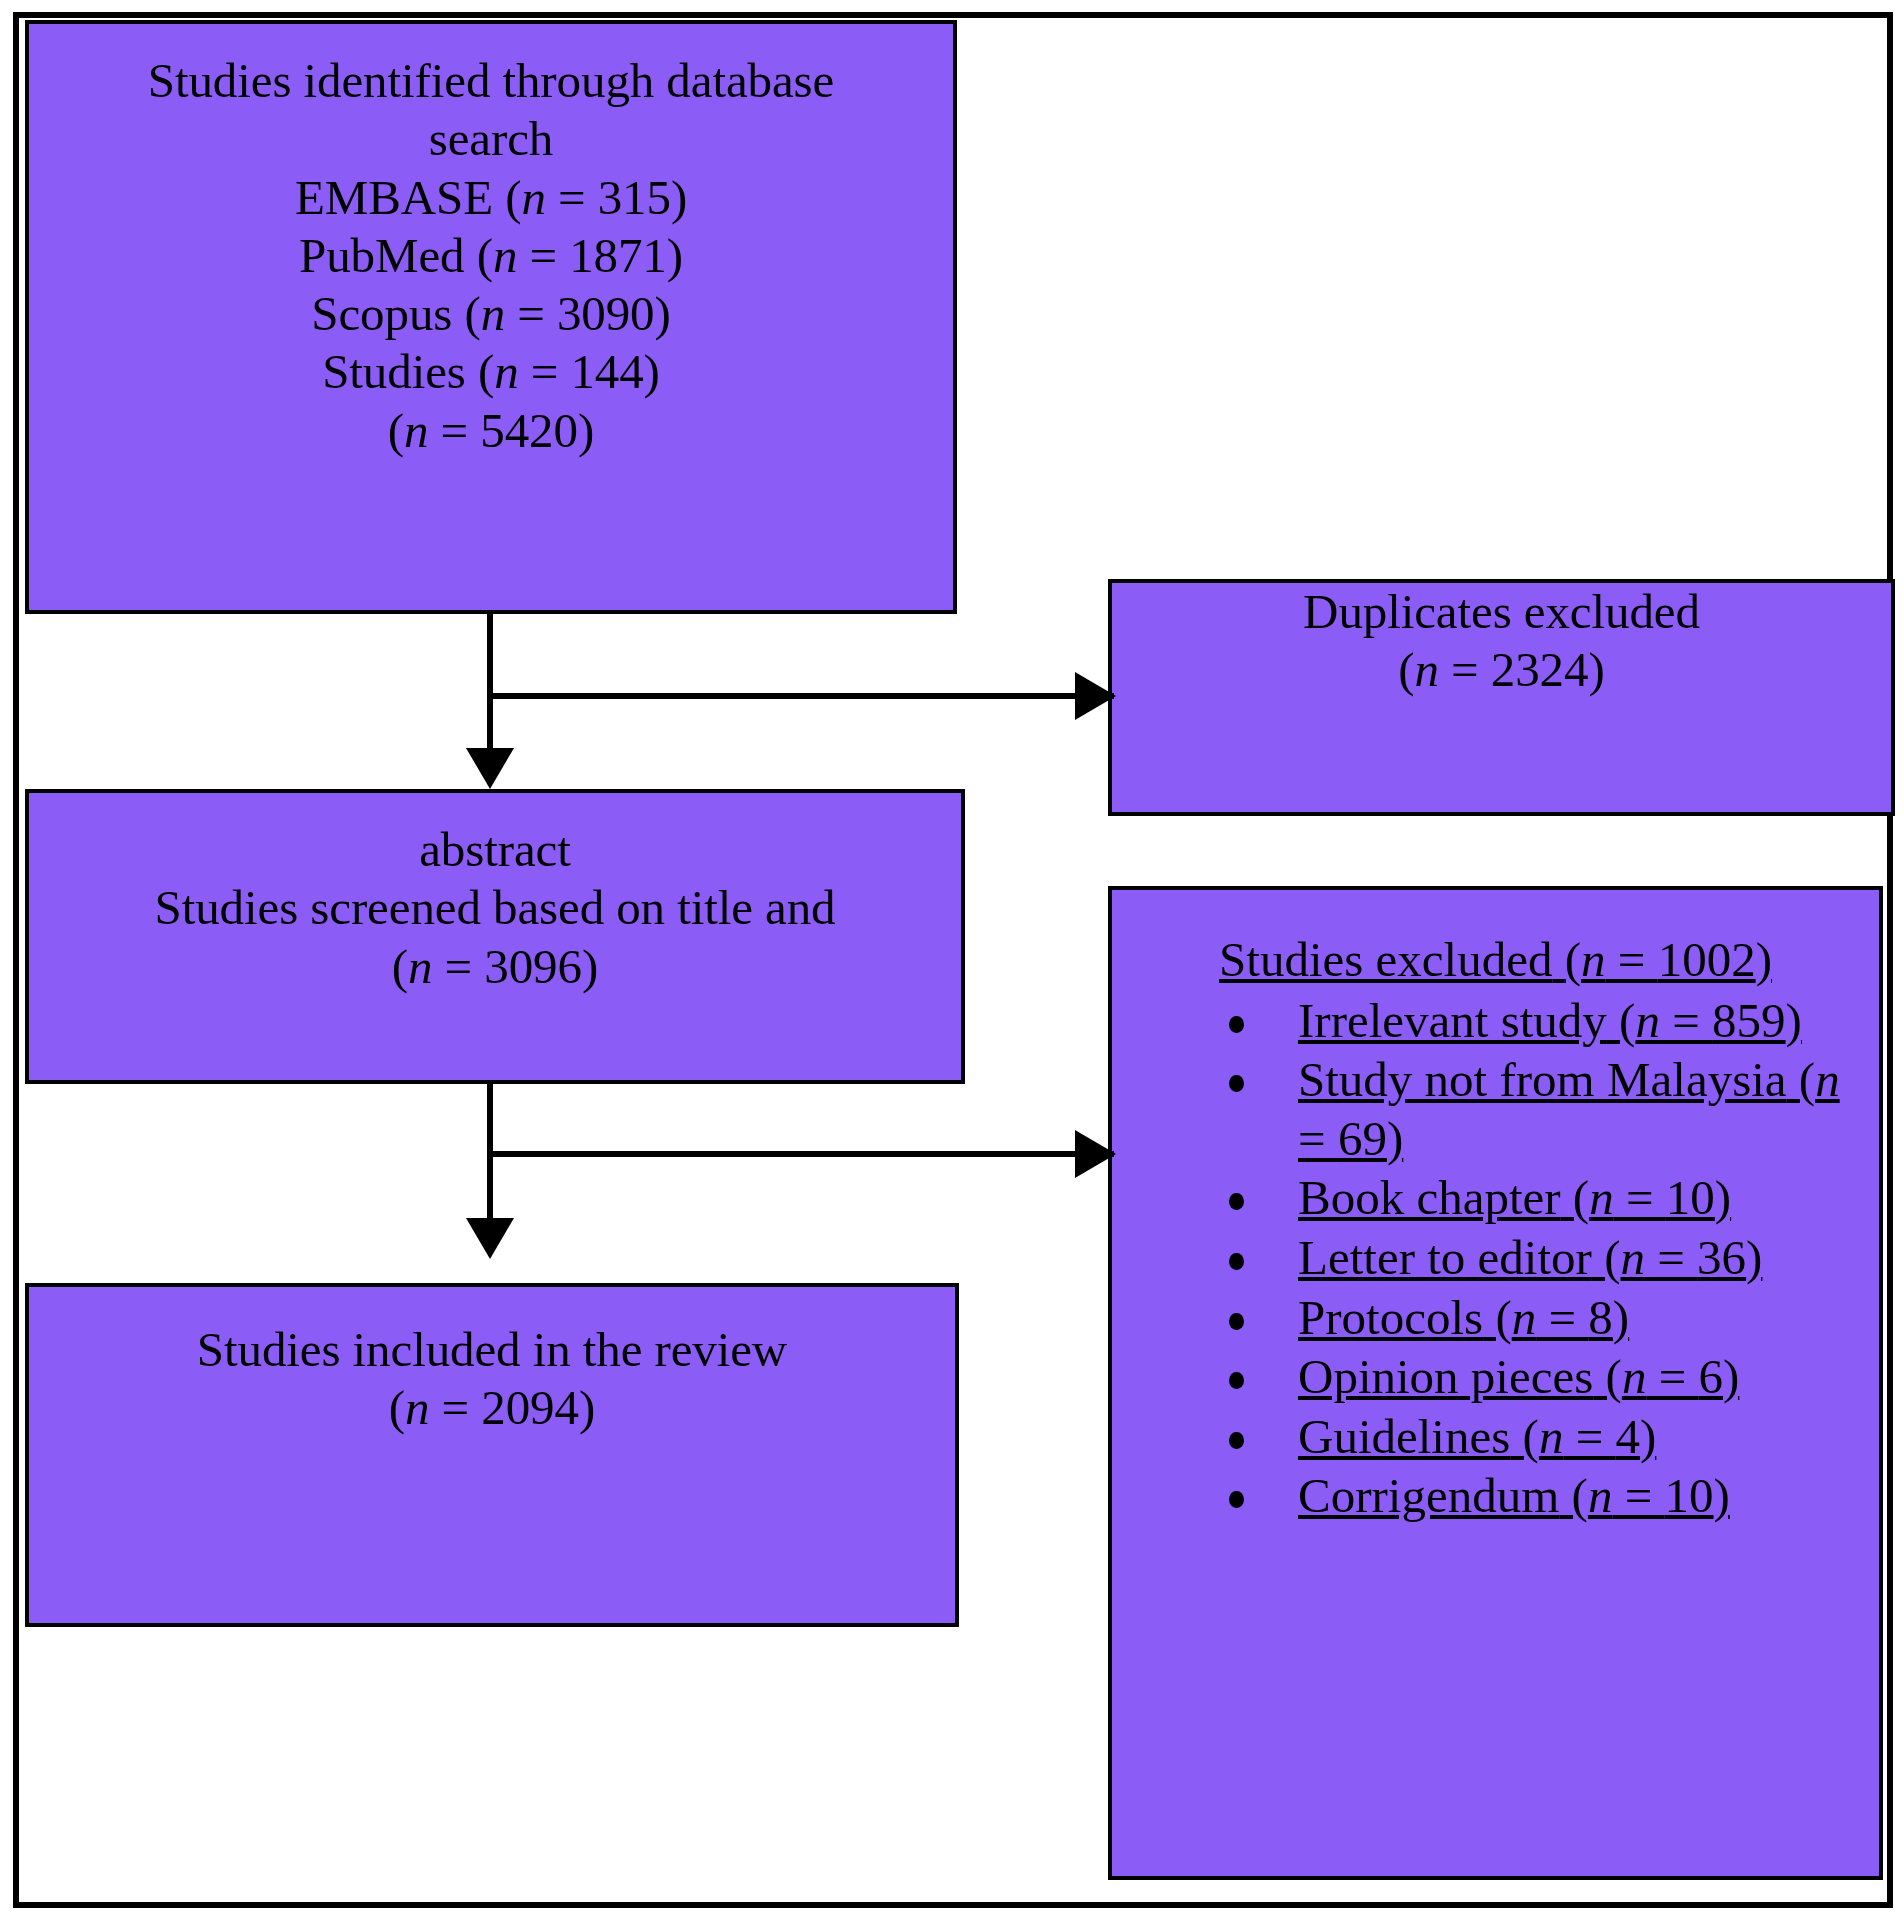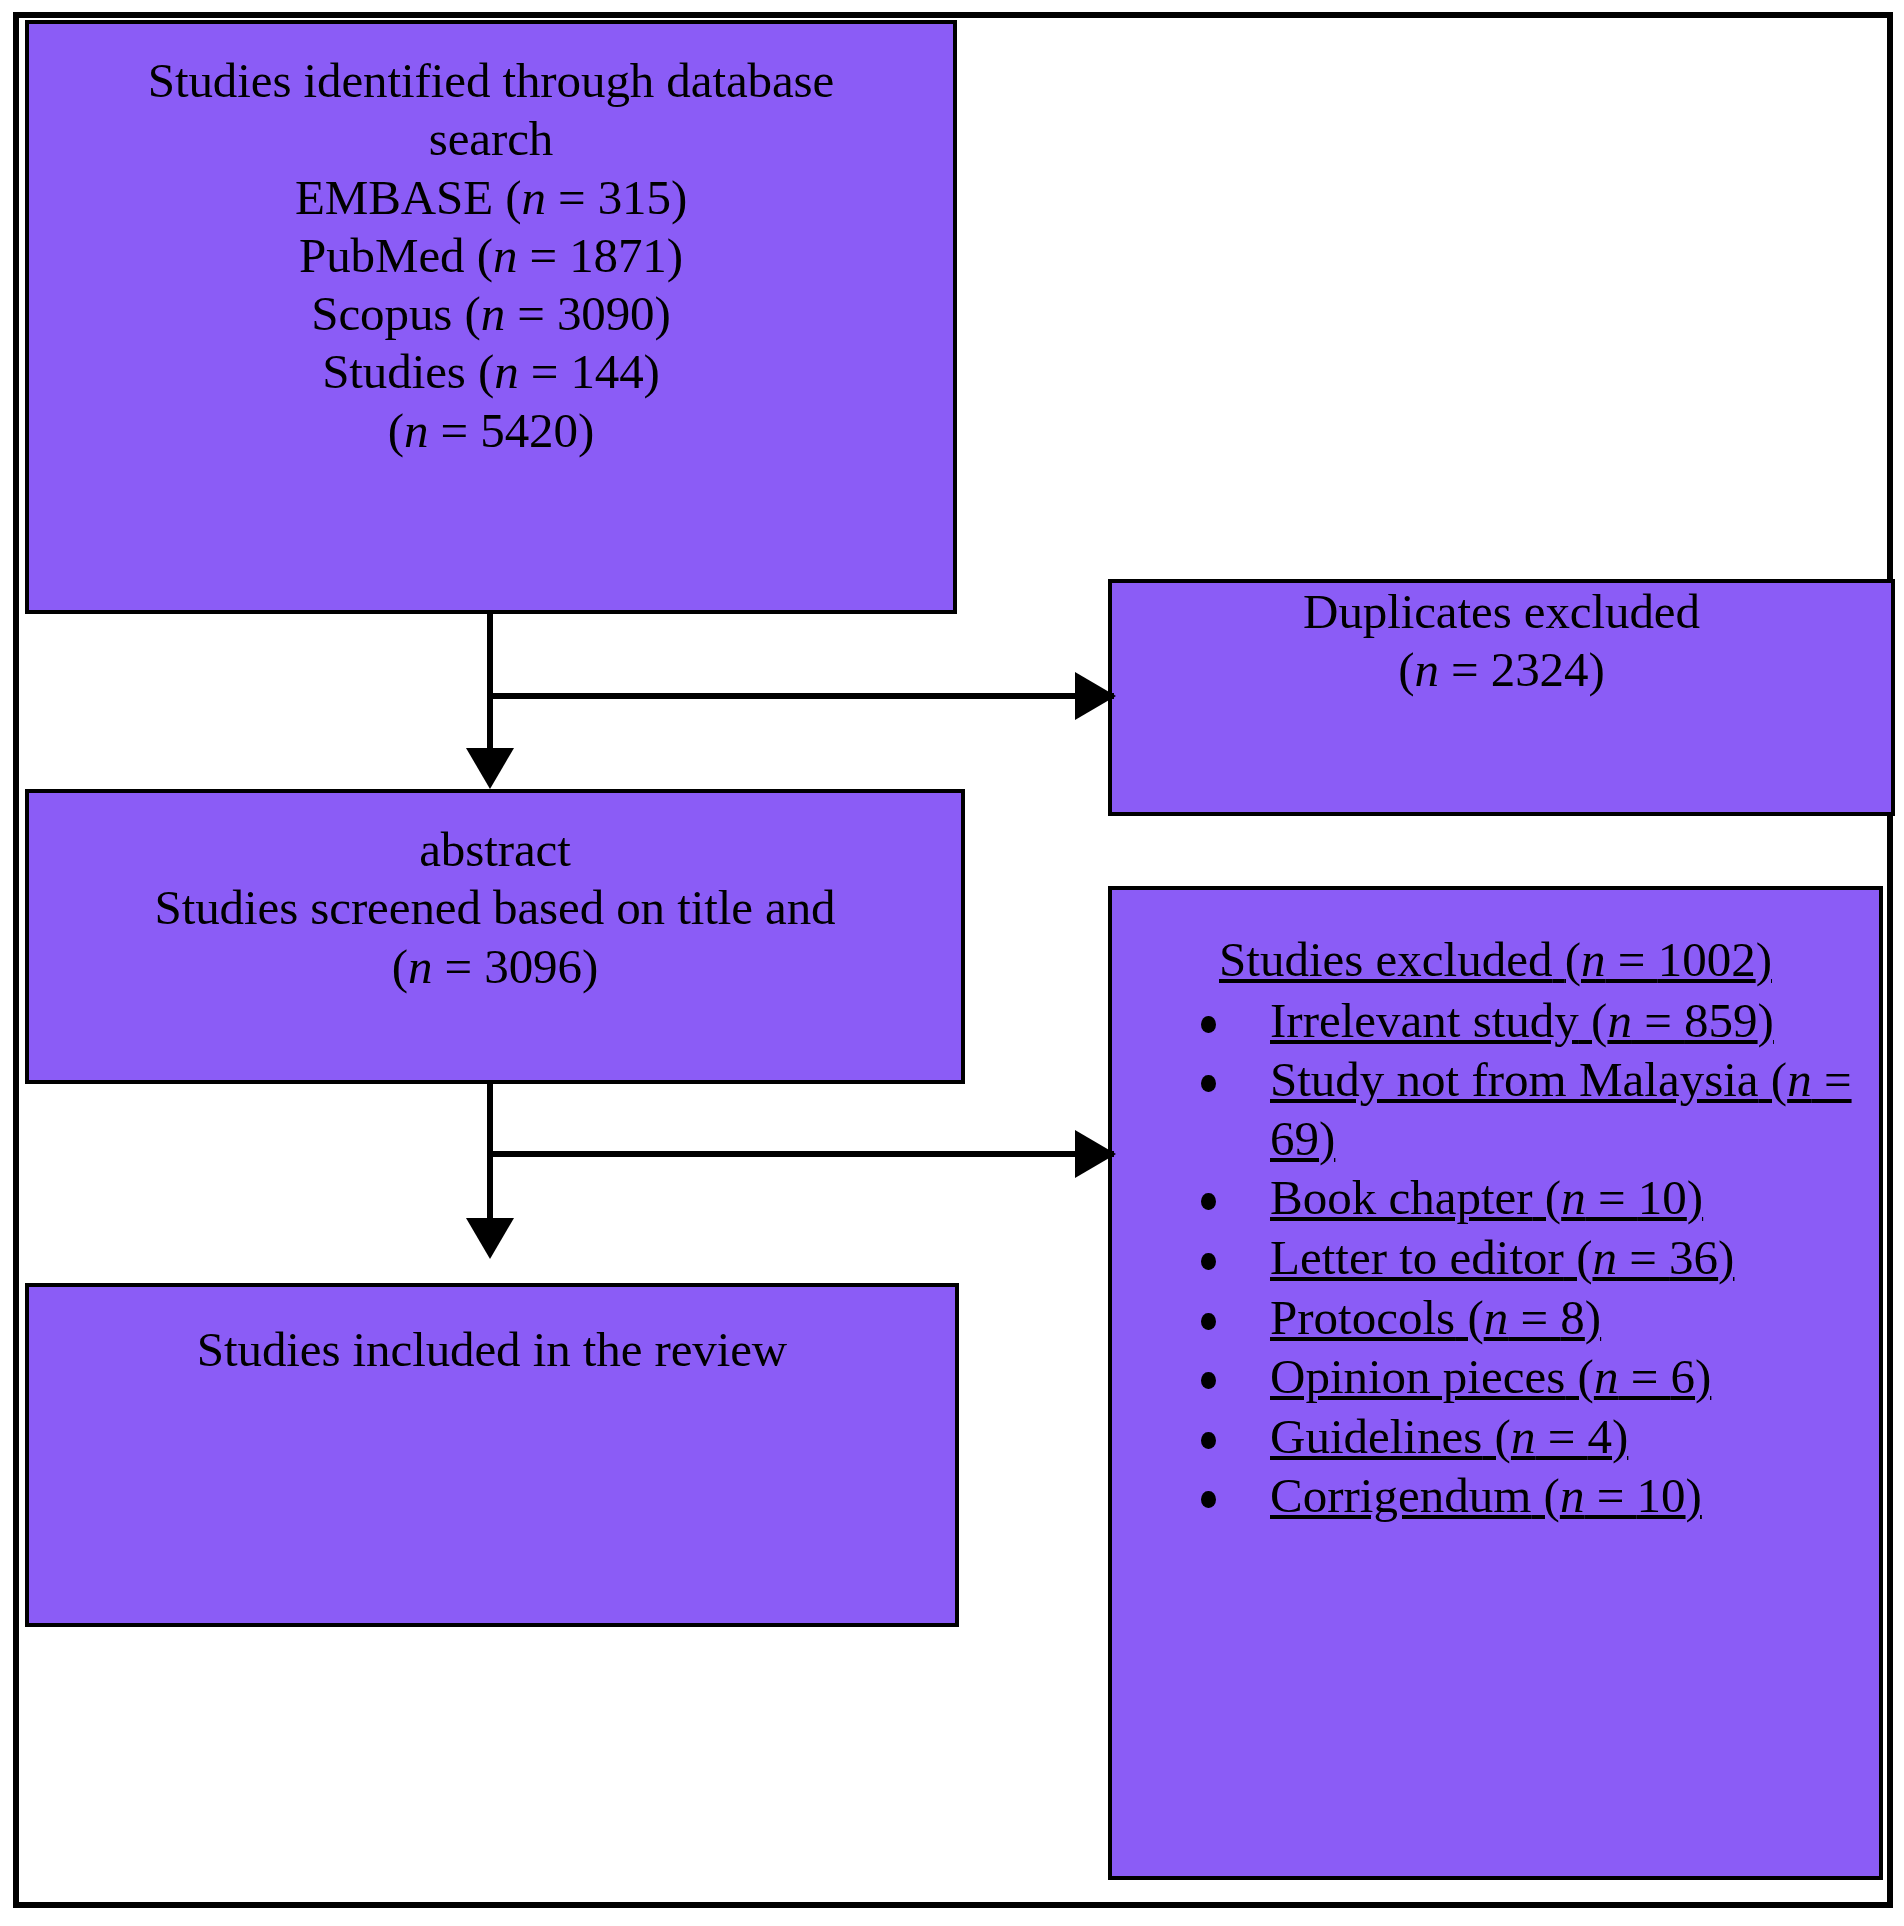--- a/index.html
+++ b/index.html
@@ -85,21 +85,21 @@
 
   
   .excl-head {
     text-align: center;
     font-size: 49px;
     line-height: 1.19;
   }
   ul.excl-list {
     list-style: none;
     margin: 2.6px 0 0 0;
-    padding: 0 12px 0 84px;
+    padding: 0 12px 0 112px;
   }
   ul.excl-list li {
     position: relative;
     font-size: 49px;
     line-height: 1.19;
     margin: 0 0 1.3px 0;
     text-align: left;
     padding-left: 74px;
   }
   ul.excl-list li::before {
@@ -174,20 +174,21 @@
     <div class="box-text">
       <span class="ln">abstract</span>
       <span class="ln">Studies screened based on title and</span>
       <span class="ln">(<span class="it">n</span> = <span>3096</span>)</span>
     </div>
   </div>
 
   <div class="fbox" id="box-included">
     <div class="box-text">
       <span class="ln">Studies included in the review</span>
+      <span class="ln">(<span class="it">n</span> = <span>2094</span>)</span>
     </div>
   </div>
 
   <div class="fbox center-v" id="box-duplicates">
     <div class="box-text">
       <span class="ln">Duplicates excluded</span>
       <span class="ln">(<span class="it">n</span> = <span>2324</span>)</span>
     </div>
   </div>
 

